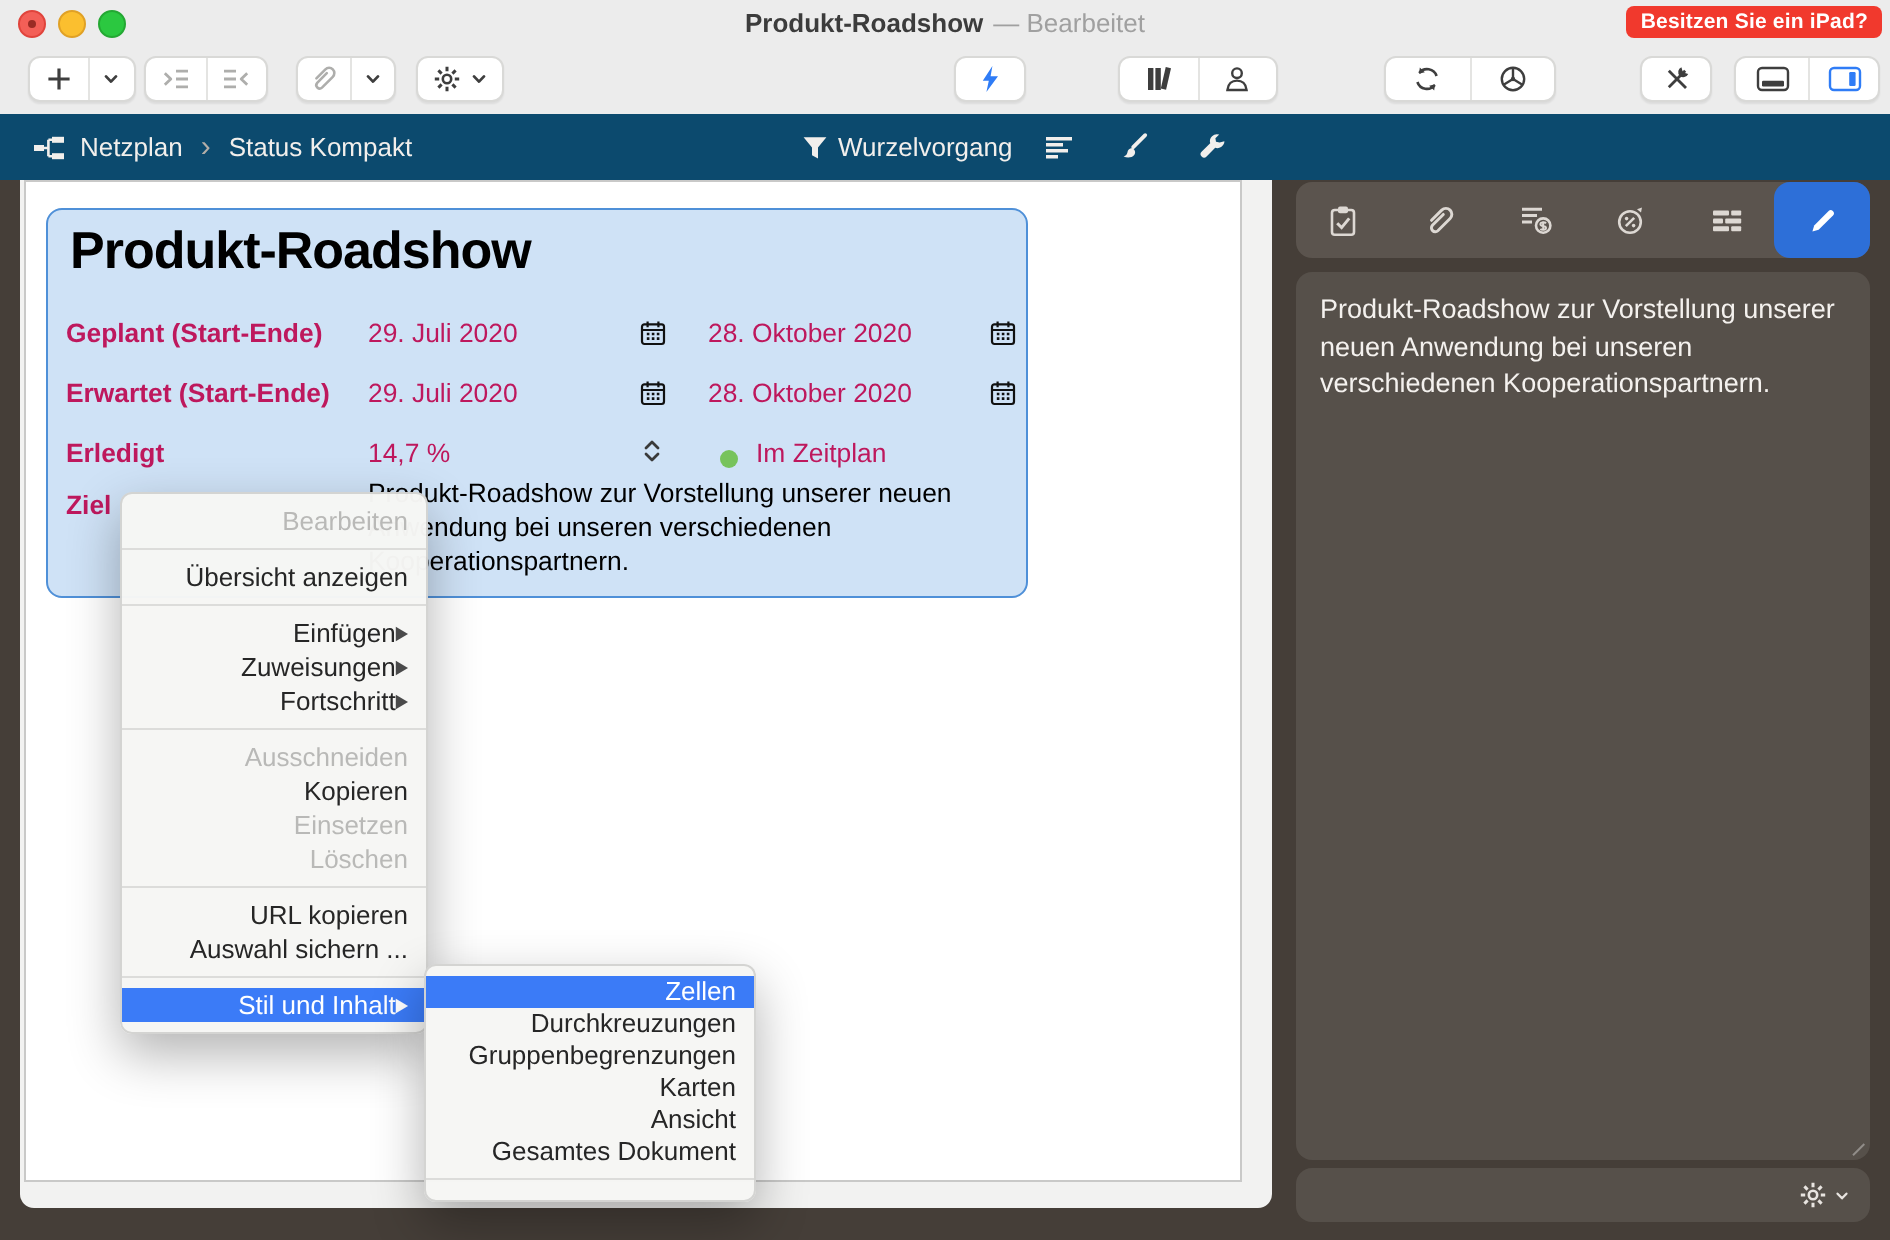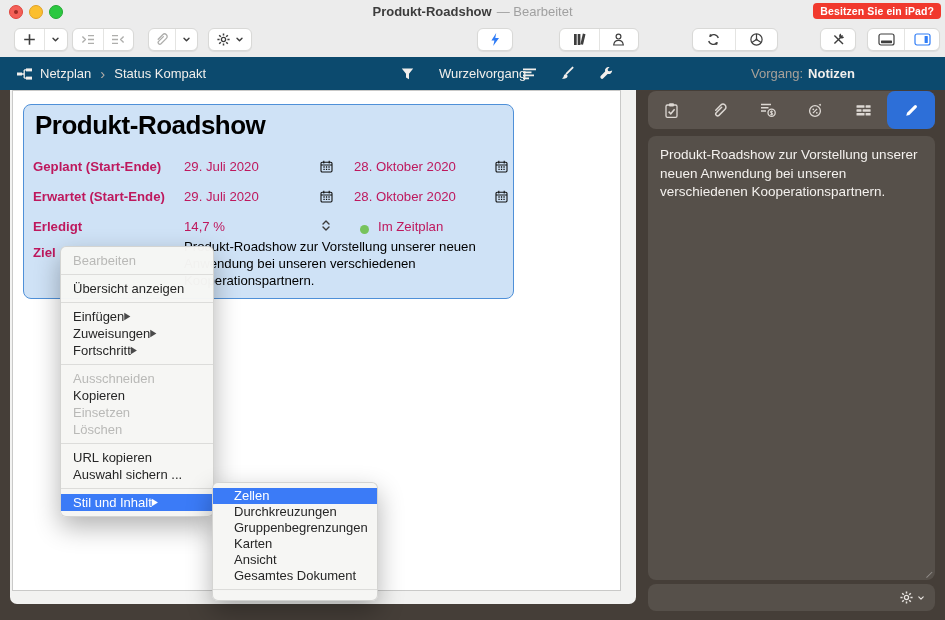--- a/index.html
+++ b/index.html
@@ -27,21 +27,21 @@
   .btn{position:absolute;top:6px;height:23px;background:#ffffff;border:1px solid #d9d9d7;border-radius:6px;
     box-shadow:0 1px 1px rgba(0,0,0,.07);display:flex;align-items:stretch;box-sizing:border-box;color:#3e3e3e;}
   .seg{display:flex;align-items:center;justify-content:center;}
   .seg + .seg{border-left:1px solid #e4e4e2;}
   .muted{color:#aeaeac;}
   .blue{color:#2f7cf6;}
   
   .viewbar{position:absolute;left:0;top:57px;width:945px;height:33px;background:#0c4a6e;color:#f2efec;font-size:13px;}
   .vb-left{position:absolute;left:16px;top:0;height:33px;display:flex;align-items:center;gap:7px;}
   .crumb-sep{color:#b4aea8;font-size:15px;margin:0 2px;}
-  .vb-filter{position:absolute;left:400px;top:0;height:33px;display:flex;align-items:center;gap:24px;font-weight:500;}
+  .vb-filter{position:absolute;left:400px;top:0;height:33px;display:flex;align-items:center;gap:4px;font-weight:500;}
   .vb-ic{position:absolute;top:0;height:33px;display:flex;align-items:center;}
   .vb-right{position:absolute;right:90px;top:0;height:33px;display:flex;align-items:center;gap:5px;}
   .vb-right .ctx{color:#a8a199;}
   .vb-right .val{font-weight:700;}
   
   .canvas{position:absolute;left:10px;top:90px;width:626px;height:514px;background:#f2f2f1;border-radius:0 0 7px 7px;}
   .canvas-inner{position:absolute;left:2px;top:0;right:15px;bottom:13px;background:#ffffff;border:1px solid #c9c9c8;}
   
   .card{position:absolute;left:10px;top:13px;width:491px;height:195px;background:#cfe2f6;
     border:1.5px solid #4f90d8;border-radius:8px;box-sizing:border-box;}
@@ -66,21 +66,21 @@
     box-sizing:border-box;padding:10px 12px;color:#f4f1ee;font-size:13.5px;line-height:1.38;}
   .notes .grip{position:absolute;right:4px;bottom:4px;width:8px;height:8px;
     border-right:1.5px solid rgba(255,255,255,.35);border-bottom:0;transform:rotate(45deg);}
   .footerbar{position:absolute;left:648px;top:584px;width:287px;height:27px;background:#56504a;border-radius:8px;
     display:flex;align-items:center;justify-content:flex-end;padding-right:10px;box-sizing:border-box;color:#e8e4e0;gap:3px;}
   
   .menu{position:absolute;background:rgba(246,246,244,.98);border:1px solid rgba(0,0,0,.14);border-radius:6px;
     box-shadow:0 10px 26px rgba(0,0,0,.30);padding:5px 0;font-size:13px;color:#262626;z-index:50;}
   .context-menu{left:60px;top:246px;width:152px;}
   .submenu{left:212px;top:482px;width:164px;z-index:60;}
-  .menu-item{height:17px;line-height:17px;padding:0 9px 0 12px;display:flex;align-items:center;justify-content:flex-start;white-space:nowrap;}
+  .menu-item{height:17px;line-height:17px;padding:0 9px 0 12px;display:flex;align-items:center;justify-content:flex-end;white-space:nowrap;}
   .submenu .menu-item{height:16px;line-height:16px;padding-left:21px;}
   .menu-item.disabled{color:#b9b9b7;}
   .menu-item.hl{background:#3b7bf7;color:#fff;}
   .mi-arrow{font-size:8px;color:#4a4a4a;transform:scale(1,1.2);}
   .menu-item.hl .mi-arrow{color:#fff;}
   .menu-sep{height:1px;background:#dcdcda;margin:5px 0;}
 </style>
 </head>
 <body>
 
@@ -303,24 +303,20 @@
       </span>
   </div>
   <div class="vb-ic" style="left:598px;">
     <span>
         <svg width="17" height="15" viewBox="0 0 17 15">
           <path d="M14.2 4.6a3.5 3.5 0 0 1-4.6 3.3L5.3 12.2a1.7 1.7 0 1 1-2.4-2.4L7.1 5.6a3.5 3.5 0 0 1 4.5-4.3L9.7 3.1 10 4.9l1.8.3z" fill="currentColor"></path>
         </svg>
       </span>
   </div>
 
-  <div class="vb-right">
-    <span class="ctx">Vorgang:</span>
-    <span class="val">Notizen</span>
-  </div>
 </div>
 
 <div class="canvas">
   <div class="canvas-inner">
     <div class="card">
       <div class="card-title">Produkt-Roadshow</div>
 
       <div class="crow clabel" style="top:54px;">Geplant (Start-Ende)</div>
       <div class="crow cval1" style="top:54px;">29. Juli 2020</div>
       <div class="crow cic1" style="top:55px;">

